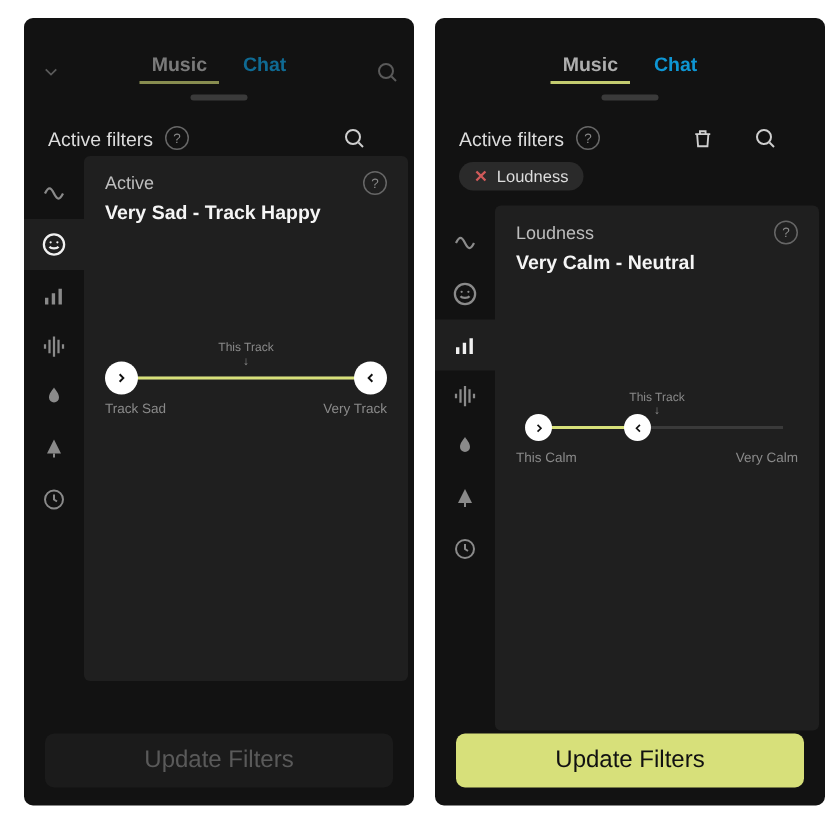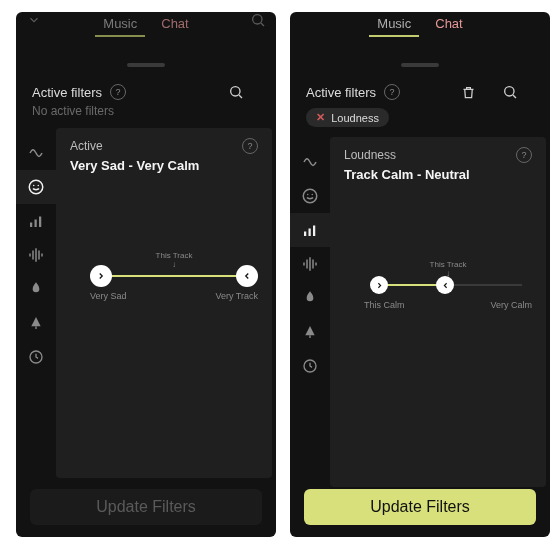--- a/index.html
+++ b/index.html
@@ -1,28 +1,28 @@
 <!DOCTYPE html>
 <html><head>
 <meta charset="utf-8">
 <style>
   html,body{margin:0;padding:0;background:#fff;font-family:-apple-system,BlinkMacSystemFont,"Segoe UI",Helvetica,Arial,sans-serif;}
   .stage{width:560px;height:560px;background:#fff;position:relative;}
   .phone{position:absolute;top:12px;width:260px;height:525px;background:#121212;border-radius:6px;overflow:hidden;color:#eee;}
   .phone.left{left:16px;}
   .phone.right{left:290px;}
   
-  .topbar{height:44px;display:flex;align-items:flex-start;padding:0 10px;color:#8a8a8a;}
+  .topbar{height:44px;display:flex;align-items:flex-end;padding:0 10px;color:#8a8a8a;font-weight:bold;}
   .topbar .spacer{flex:1;}
   .tab{font-size:13px;padding:4px 8px;white-space:nowrap;}
   .tabs{display:flex;gap:8px;justify-content:center;}
   .phone.left .topbar{opacity:.6;}
   .phone.right .topbar{opacity:.9;}
   .tab.active{color:#bfbfbf;border-bottom:2px solid #d7e07a;}
-  .tab.inactive{color:#fca5a5;}
+  .tab.inactive{color:#0ea5e9;}
   .icon{width:16px;height:16px;display:inline-flex;align-items:center;justify-content:center;}
   
   .grab{height:18px;display:flex;align-items:center;justify-content:center;}
   .grab div{width:38px;height:4px;border-radius:3px;background:#3a3a3a;}
   
   .fhead{display:flex;align-items:center;gap:8px;padding:10px 32px 4px 16px;font-size:13px;color:#dcdcdc;}
   .fhead .title{font-weight:500;}
   .fhead .sp{flex:1;}
   .helpdot{width:14px;height:14px;border:1px solid #666;border-radius:50%;display:flex;align-items:center;justify-content:center;font-size:9px;color:#888;}
   .noactive{padding:0 16px 10px 16px;font-size:12px;color:#6a6a6a;}
@@ -32,21 +32,21 @@
   
   .bodyrow{display:flex;flex:1;min-height:0;height:350px;}
   .sidebar{width:40px;background:transparent;display:flex;flex-direction:column;align-items:center;padding-top:8px;gap:0;}
   .sbitem{width:40px;height:34px;display:flex;align-items:center;justify-content:center;color:#8a8a8a;}
   .sbitem.selected{background:#1f1f1f;color:#f0f0f0;}
   .content{flex:1;background:#1f1f1f;border-radius:4px;margin-right:4px;padding:10px 14px 14px 14px;position:relative;}
   .attrhead{display:flex;align-items:center;gap:6px;}
   .attrname{font-size:12px;color:#bdbdbd;}
   .attrhead .sp{flex:1;}
   .range{font-size:13px;color:#f5f5f5;font-weight:600;margin-top:4px;}
-  .sliderwrap{position:relative;margin-top:84px;height:60px;margin-left:20px;}
+  .sliderwrap{position:relative;margin-top:84px;height:60px;}
   .sliderwrap .this{position:absolute;font-size:8px;color:#8a8a8a;left:50%;top:-6px;transform:translateX(-50%);text-align:center;white-space:nowrap;}
   .track{position:absolute;left:10px;right:10px;top:18px;height:2px;background:#3a3a3a;}
   .fill{position:absolute;top:18px;height:2px;background:#d7e07a;}
   .handle{position:absolute;top:8px;width:22px;height:22px;border-radius:50%;background:#fff;display:flex;align-items:center;justify-content:center;color:#111;}
   .handle.small{width:18px;height:18px;top:10px;}
   .minlabel,.maxlabel{position:absolute;top:34px;font-size:9px;color:#8a8a8a;}
   .minlabel{left:0;} .maxlabel{right:0;}
   
   .footer{position:absolute;left:0;right:0;bottom:0;padding:10px 14px 12px 14px;}
   .btn{height:36px;border-radius:6px;display:flex;align-items:center;justify-content:center;font-size:16px;}
@@ -85,21 +85,20 @@
       <span class="title">Active filters</span>
       <span class="helpdot">?</span>
       <span class="sp"></span>
       <span class="icon">
         <svg width="16" height="16" viewBox="0 0 24 24" stroke="#cfcfcf" fill="none" stroke-width="2">
             <circle cx="11" cy="11" r="7"></circle>
             <line x1="21" y1="21" x2="16.5" y2="16.5"></line>
           </svg>
       </span>
     </div>
-    <div class="noactive">No active filters</div>
 
     <div class="bodyrow">
       <div class="sidebar">
         <div class="sbitem">
           <svg width="18" height="18" viewBox="0 0 24 24" stroke="#8a8a8a" fill="none" stroke-width="2">
               <path d="M4 12c3-6 5-6 8 0s5 6 8 0"></path>
             </svg>
         </div>
         <div class="sbitem selected">
           <svg width="18" height="18" viewBox="0 0 24 24" stroke="#f0f0f0" fill="none" stroke-width="2">
@@ -142,36 +141,36 @@
               <path d="M12 7v5l3 2"></path>
             </svg>
         </div>
       </div>
       <div class="content">
         <div class="attrhead">
           <span class="attrname">Active</span>
           <span class="sp"></span>
           <span class="helpdot">?</span>
         </div>
-        <div class="range">Very Sad - Very Calm</div>
+        <div class="range">Very Sad - Track Happy</div>
         <div class="sliderwrap">
           <div class="this"><span>This Track</span><br>↓</div>
           <div class="track"></div>
           <div class="fill" style="left:10px;right:10px;"></div>
           <div class="handle" style="left:0;">
             <svg width="10" height="10" viewBox="0 0 24 24" stroke="#111" fill="none" stroke-width="3">
                 <path d="M9 6l6 6-6 6"></path>
               </svg>
           </div>
           <div class="handle" style="right:0;">
             <svg width="10" height="10" viewBox="0 0 24 24" stroke="#111" fill="none" stroke-width="3">
                 <path d="M15 6l-6 6 6 6"></path>
               </svg>
           </div>
-          <div class="minlabel">Very Sad</div>
+          <div class="minlabel">Track Sad</div>
           <div class="maxlabel">Very Track</div>
         </div>
       </div>
     </div>
 
     <div class="footer">
       <div class="btn disabled">Update Filters</div>
     </div>
   </div>
 
@@ -265,21 +264,21 @@
               <path d="M12 7v5l3 2"></path>
             </svg>
         </div>
       </div>
       <div class="content">
         <div class="attrhead">
           <span class="attrname">Loudness</span>
           <span class="sp"></span>
           <span class="helpdot">?</span>
         </div>
-        <div class="range">Track Calm - Neutral</div>
+        <div class="range">Very Calm - Neutral</div>
         <div class="sliderwrap">
           <div class="this" style="left:50%;"><span>This Track</span><br>↓</div>
           <div class="track"></div>
           <div class="fill" style="left:14px;width:64px;"></div>
           <div class="handle small" style="left:6px;">
             <svg width="9" height="9" viewBox="0 0 24 24" stroke="#111" fill="none" stroke-width="3">
                 <path d="M9 6l6 6-6 6"></path>
               </svg>
           </div>
           <div class="handle small" style="left:72px;">

